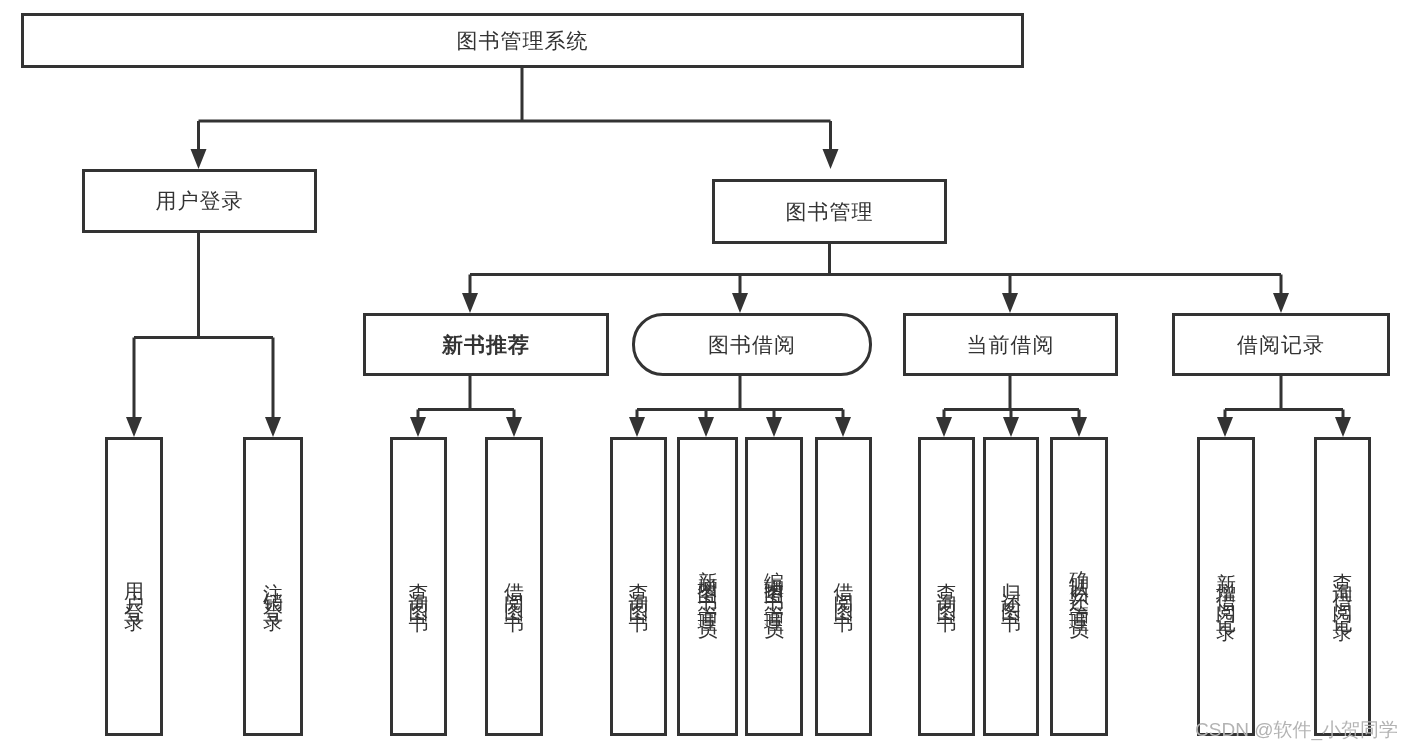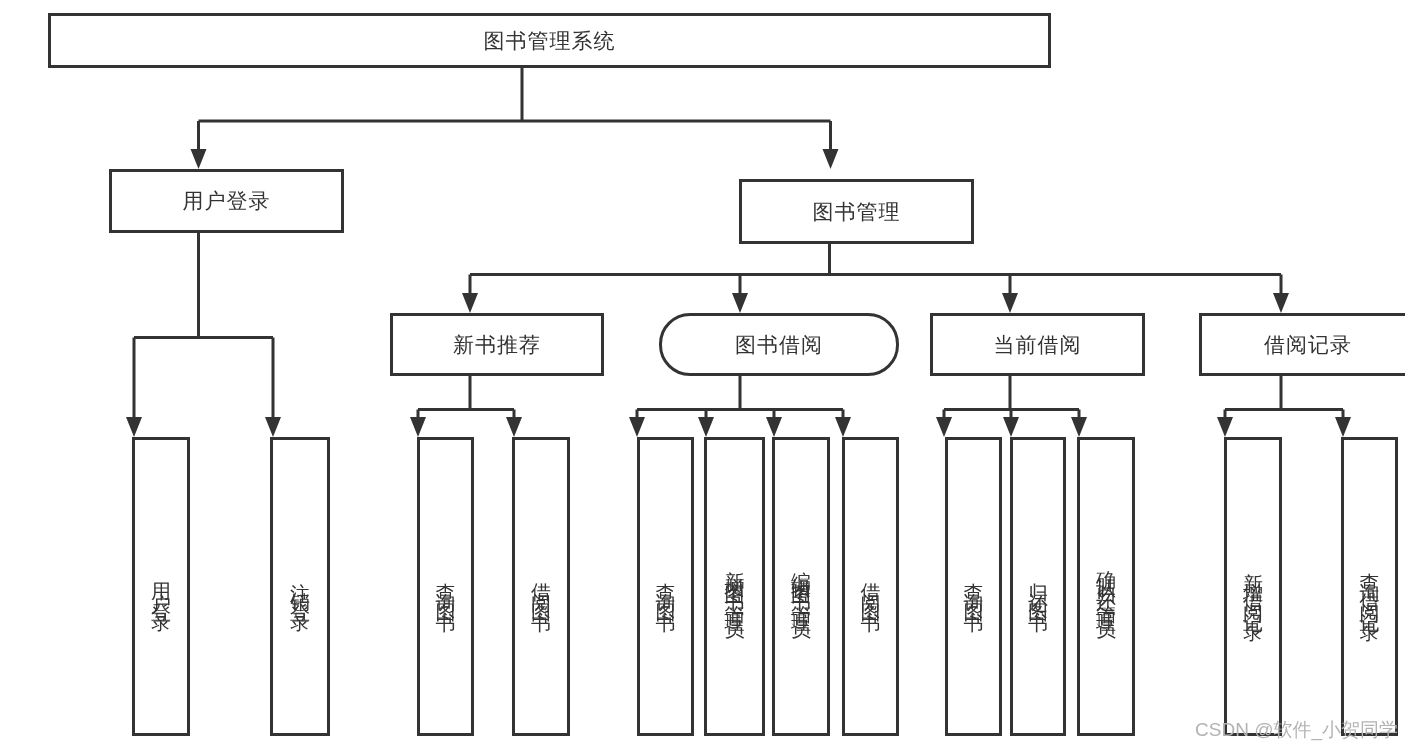--- a/index.html
+++ b/index.html
@@ -26,21 +26,20 @@
   .connector-svg path.lines { stroke: var(--line); stroke-width: 3; fill: none; }
   .connector-svg path.arrows { fill: var(--line); stroke: none; }
   .box {
     position: absolute;
     border: 3px solid var(--line);
     background: var(--background);
     color: var(--text);
     display: flex;
     align-items: center;
     justify-content: center;
-    margin-left: 27px;
   }
   .hlabel {
     font-size: 21px;
     letter-spacing: 1px;
     color: var(--text);
     white-space: nowrap;
   }
   .vlabel {
     writing-mode: vertical-rl;
     font-size: 20px;
@@ -100,21 +99,21 @@
     <span class="hlabel">图书管理系统</span>
   </div>
 
   <div class="box" style="left:82px; top:169px; width:235px; height:64px;">
     <span class="hlabel">用户登录</span>
   </div>
   <div class="box" style="left:712px; top:179px; width:235px; height:65px;">
     <span class="hlabel">图书管理</span>
   </div>
 
-  <div class="box" style="left:363px; top:313px; width:214px; height:63px;">
+  <div class="box" style="left:363px; top:313px; width:246px; height:63px;font-weight:bold;">
     <span class="hlabel">新书推荐</span>
   </div>
   <div class="box" style="left:632px; top:313px; width:240px; height:63px;border-radius:31px;">
     <span class="hlabel">图书借阅</span>
   </div>
   <div class="box" style="left:1172px; top:313px; width:218px; height:63px;">
     <span class="hlabel">借阅记录</span>
   </div>
   <div class="box" style="left:903px; top:313px; width:215px; height:63px;">
     <span class="hlabel">当前借阅</span>

